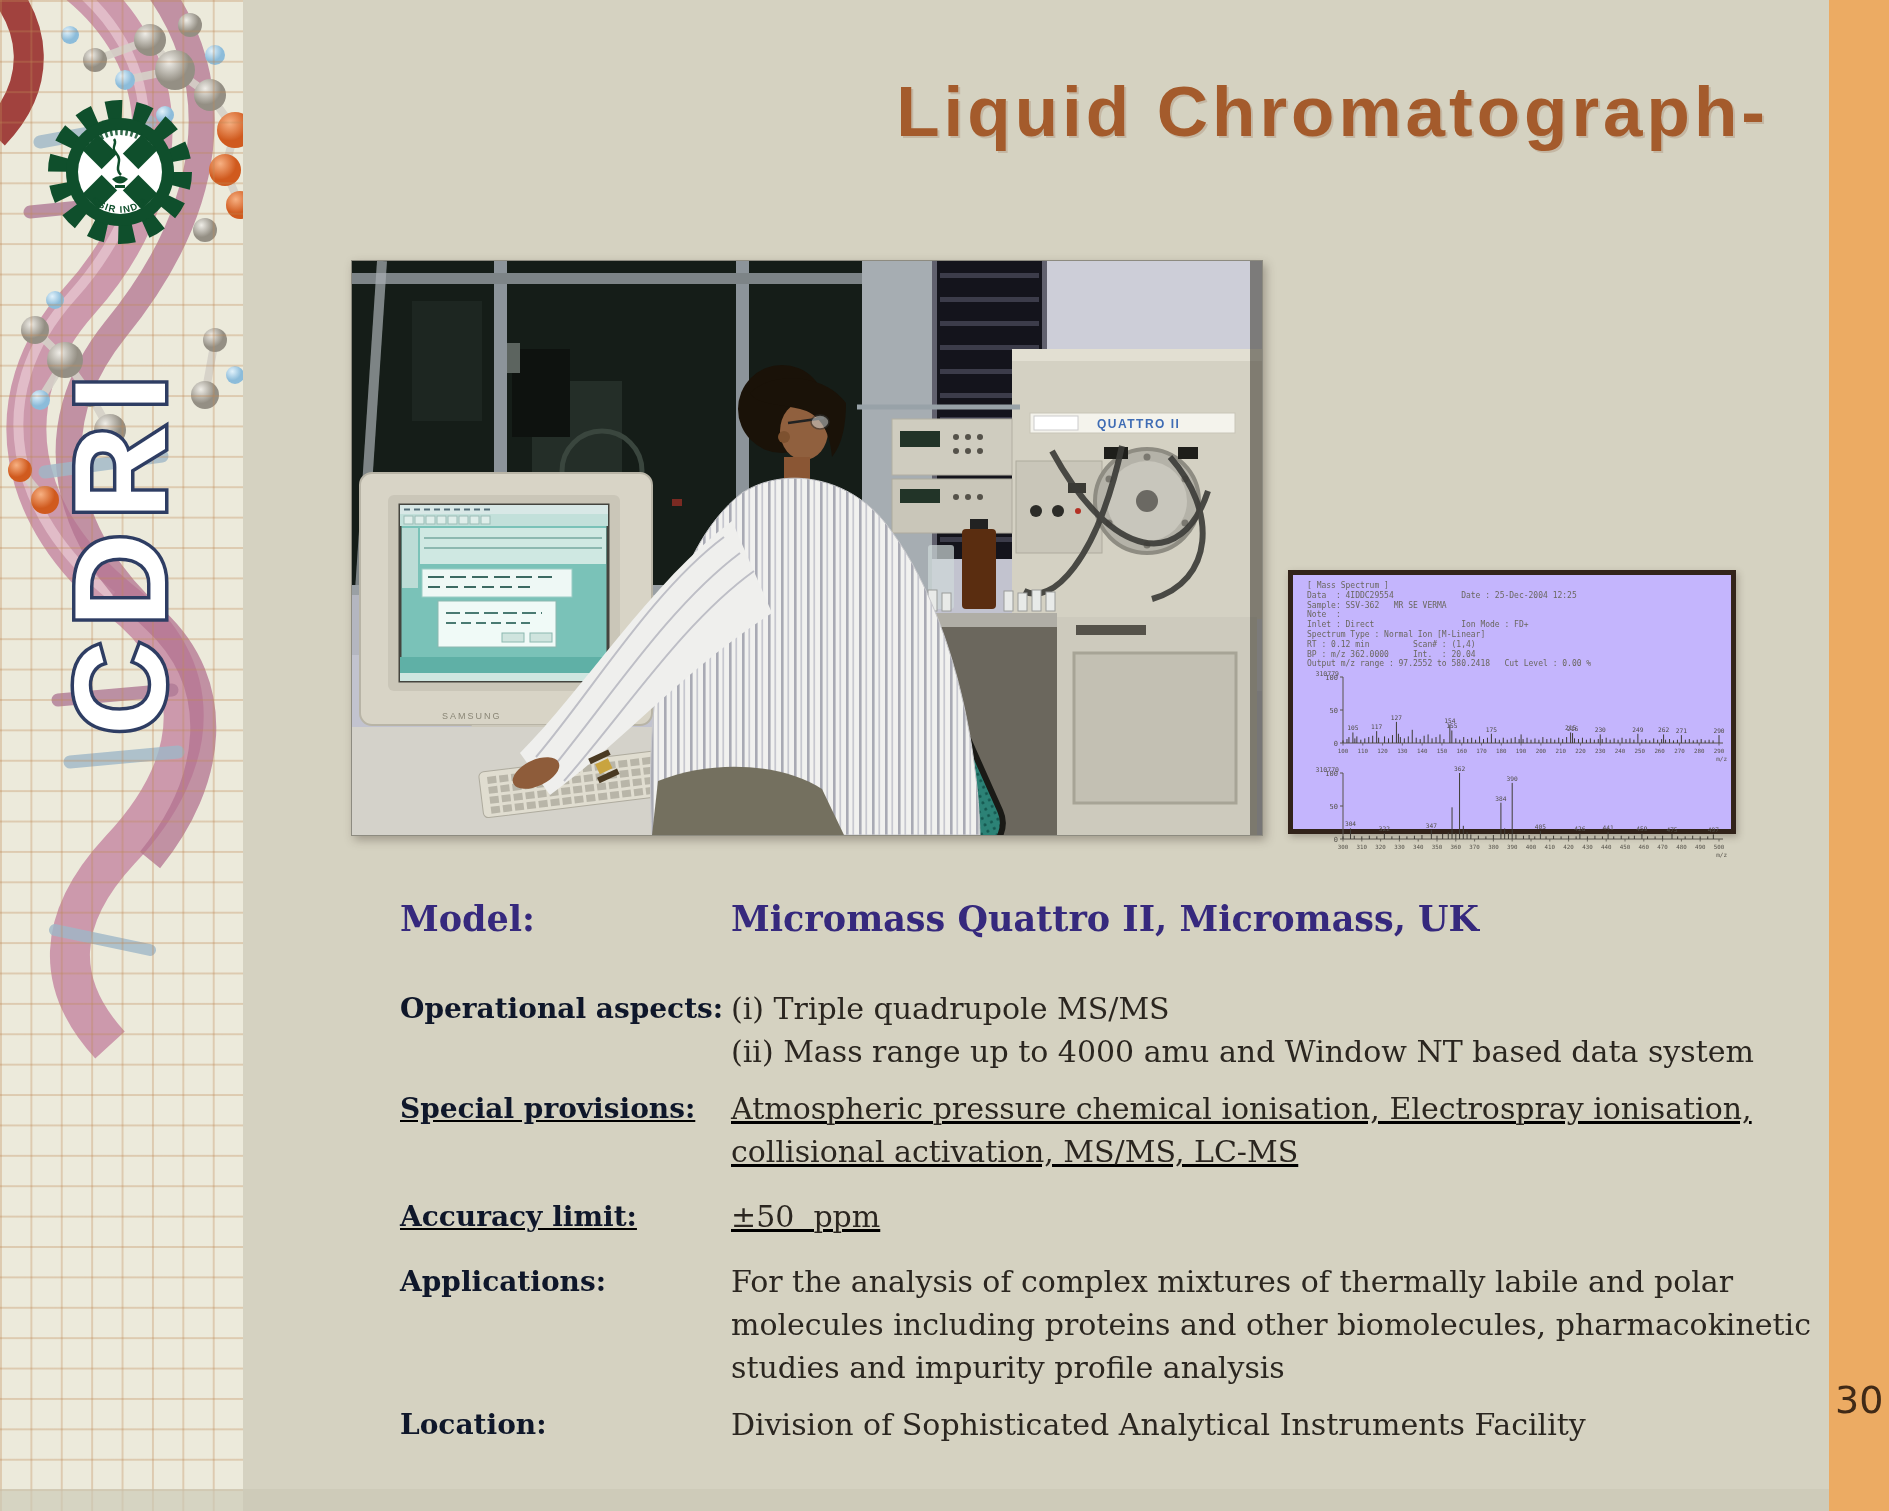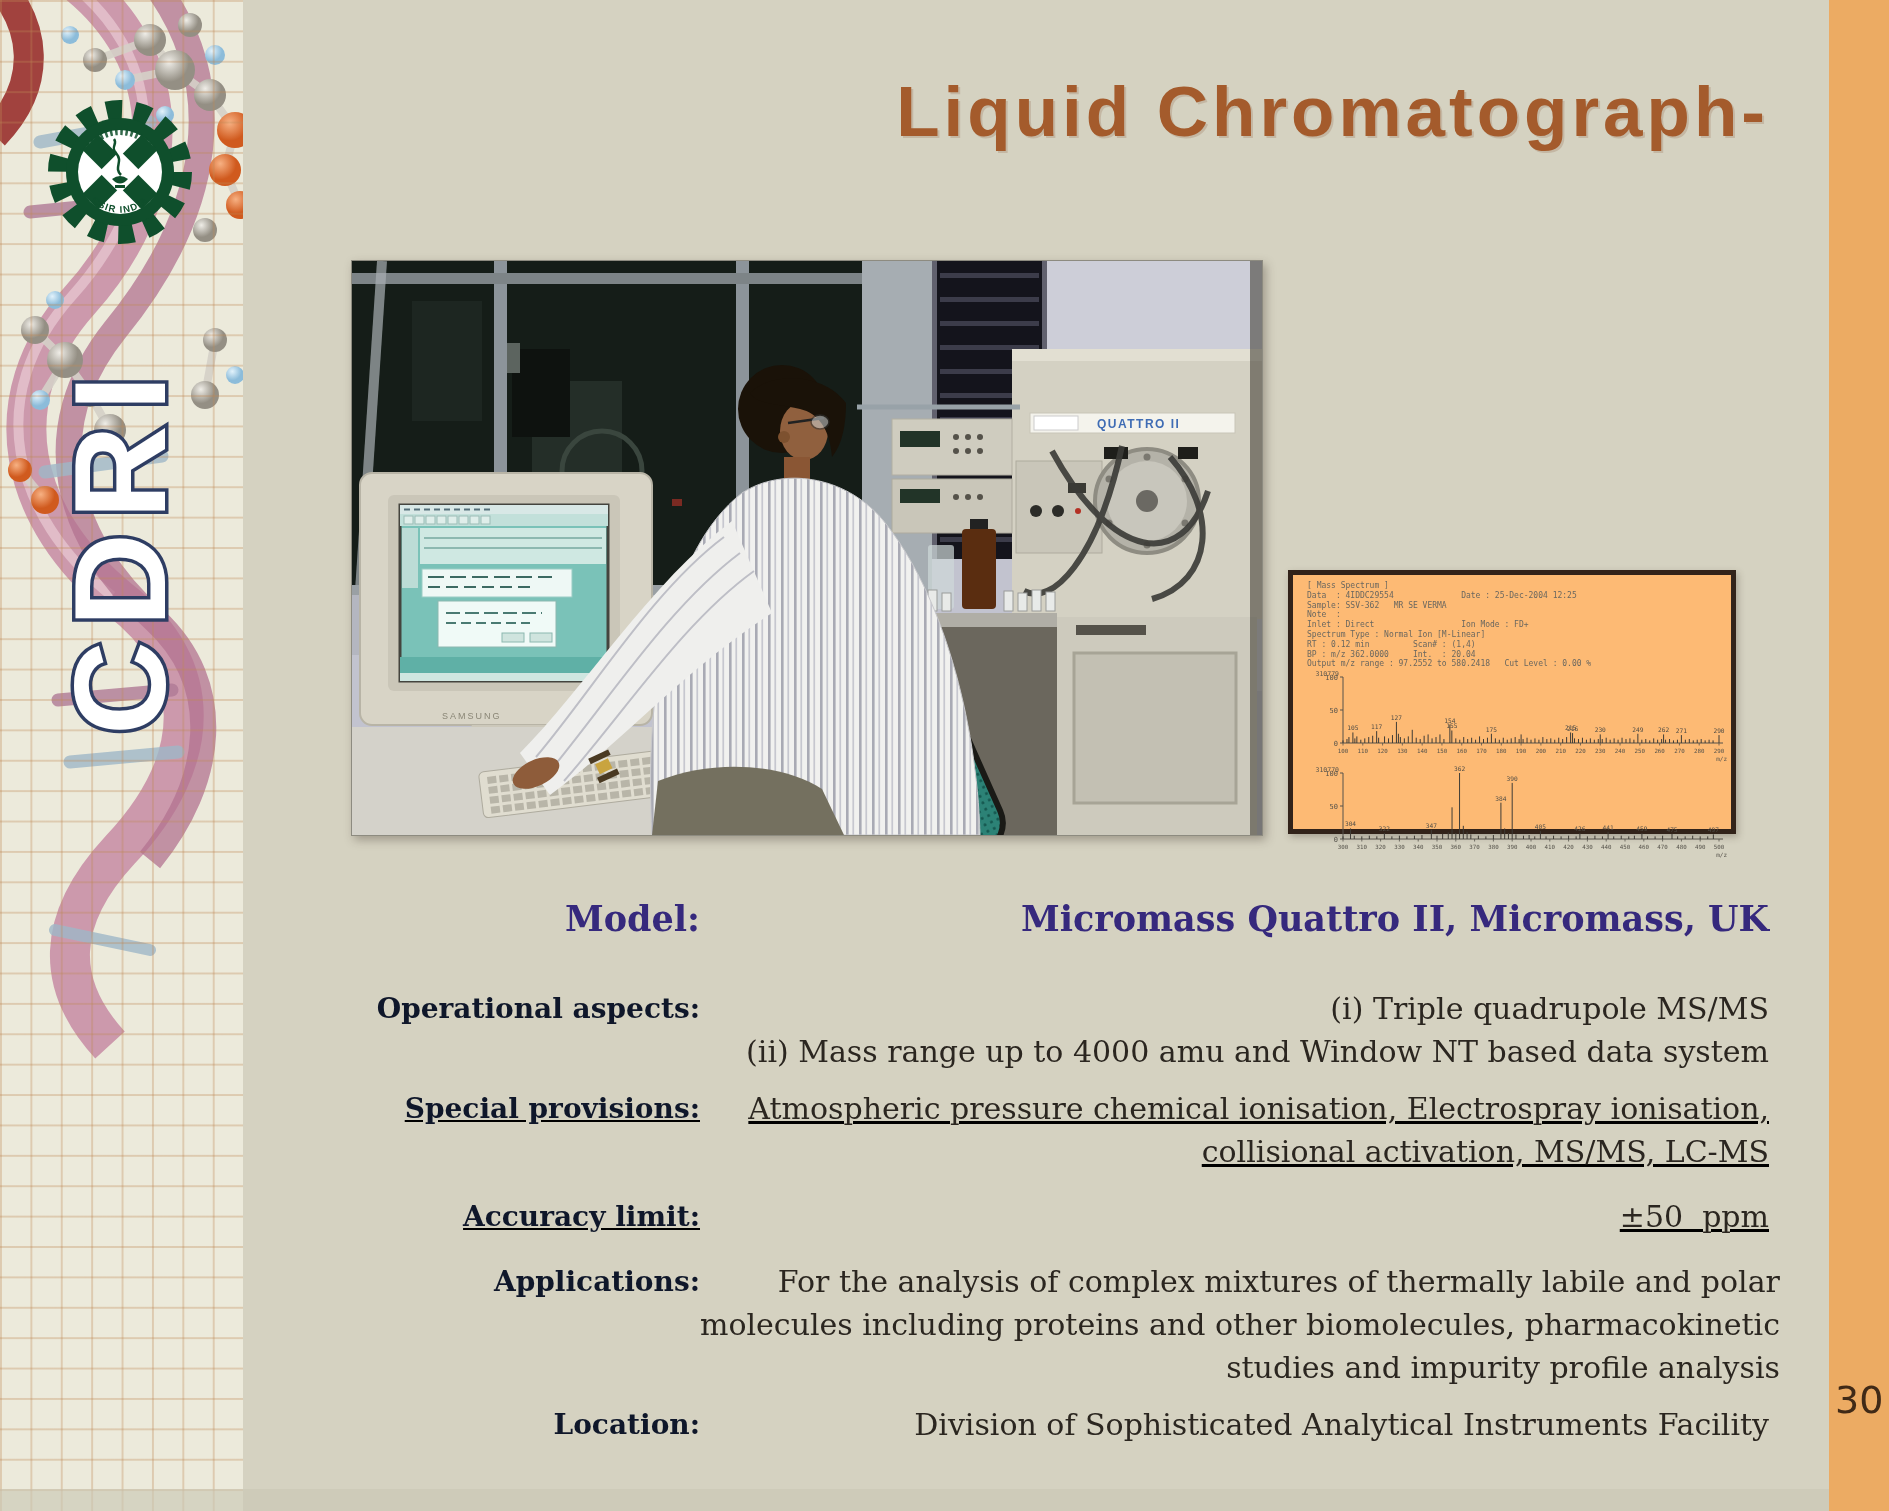--- a/index.html
+++ b/index.html
@@ -21,27 +21,27 @@
   
   .title{position:absolute;top:78px;right:120px;text-align:right;
          font-family:"Liberation Sans",sans-serif;font-weight:800;font-size:71px;line-height:67px;
          letter-spacing:4px;color:#a45b2c;text-shadow:2px 2px 0 rgba(120,60,25,.18);}
   
   .photo-frame{position:absolute;left:351px;top:260px;width:910px;height:574px;background:#fff;
                border:1px solid #8d8b80;padding:0;box-shadow:3px 4px 9px rgba(60,50,40,.35);}
   .photo-frame svg{display:block;}
   
   .spectrum-inset{position:absolute;left:1288px;top:570px;width:448px;height:264px;box-sizing:border-box;
-                  background:#fdba74;border:5px solid #32231a;box-shadow:2px 3px 7px rgba(60,50,40,.3);}
+                  background:#c4b5fd;border:5px solid #32231a;box-shadow:2px 3px 7px rgba(60,50,40,.3);}
   .spec-header{position:absolute;left:14px;top:6px;font:8px/9.8px "DejaVu Sans Mono",monospace;
                color:#6a675f;white-space:pre;}
   .mini-chart{position:absolute;left:2px;}
   #spectrum1{top:94px;} #spectrum2{top:190px;}
   
-  .specs{position:absolute;left:369px;top:895px;width:1400px;text-align:right;}
+  .specs{position:absolute;left:400px;top:895px;width:1400px;}
   .spec-row{display:flex;margin-bottom:16px;}
   .spec-label{flex:0 0 331px;font-weight:700;font-size:28px;line-height:43px;color:#0f172a;}
   .spec-value{flex:1;font-size:30px;line-height:43px;color:#2b2620;}
   .spec-line{white-space:pre;}
   .spec-row.model{margin-bottom:44px;}
   .spec-row.model .spec-label,.spec-row.model .spec-value{color:#36297d;font-weight:700;font-size:35px;line-height:48px;}
   .spec-row.gap-sm{margin-bottom:14px;}
   .spec-row.gap-md{margin-bottom:22px;text-decoration:underline;}
 </style>
 </head>

